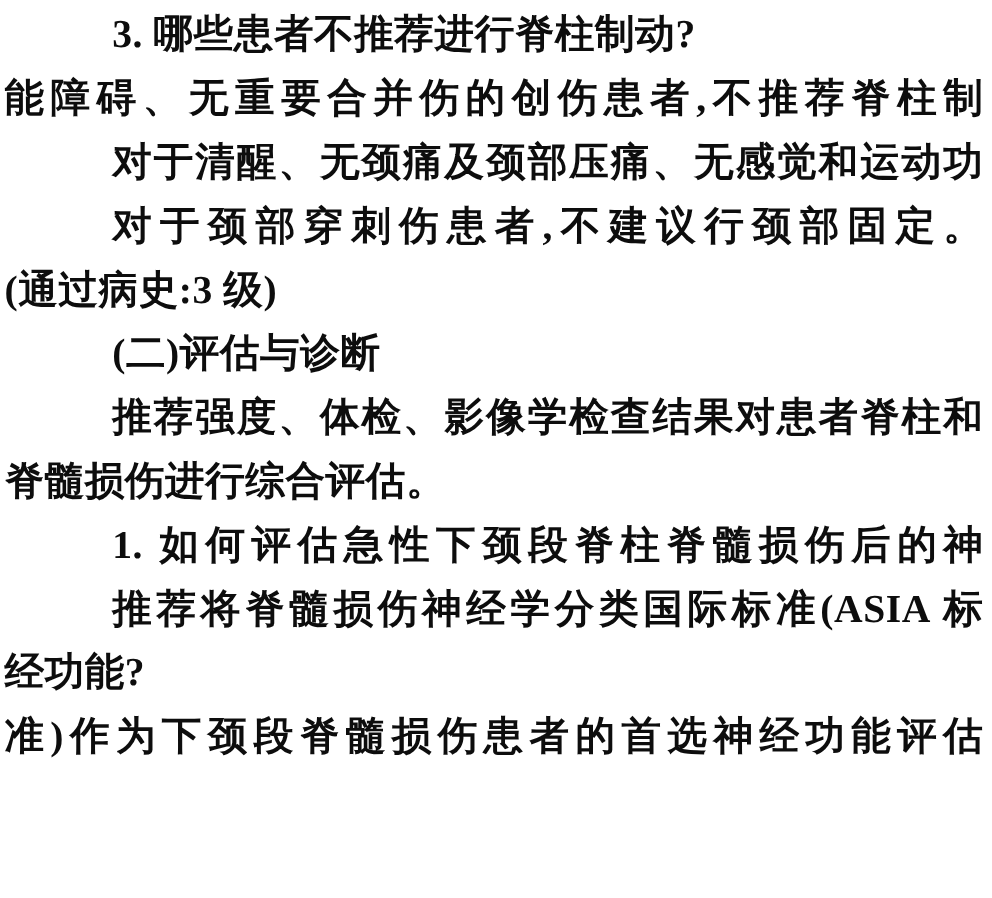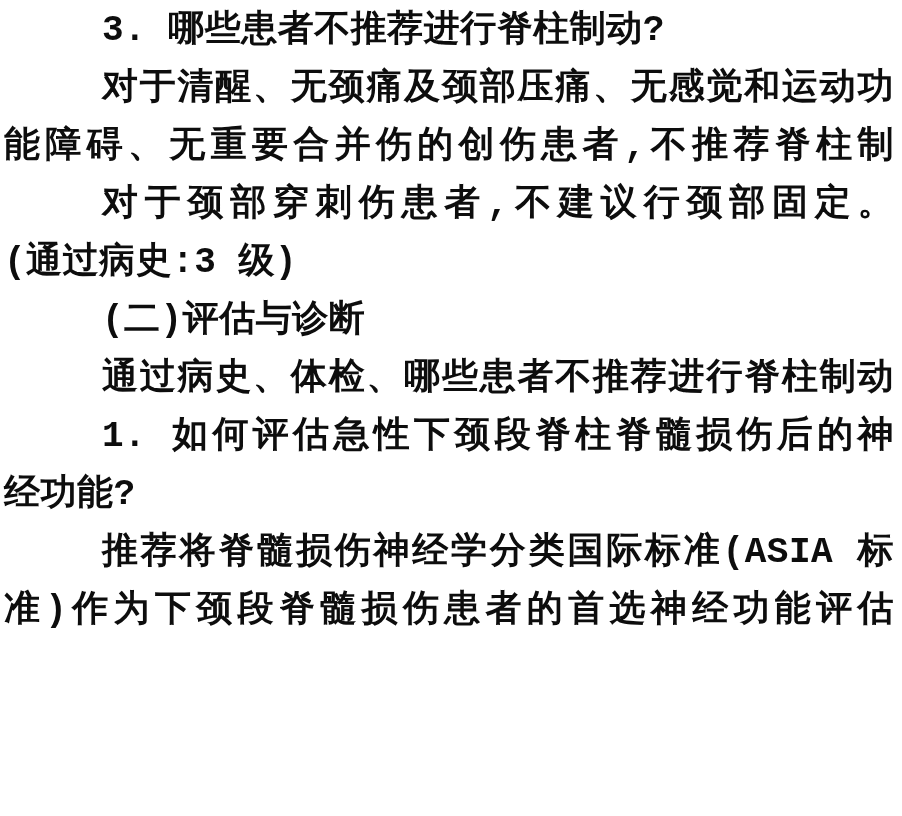--- a/index.html
+++ b/index.html
@@ -12,21 +12,20 @@
     height: 816px;
     overflow: hidden;
     font-family: "Liberation Serif", "DejaVu Serif", serif;
   }
   .page {
     box-sizing: border-box;
     width: 902px;
     height: 816px;
     padding: 2px 8px 0 4px;
     color: #0d0d0d;
-    font-family: Liberation Mono, monospace;
   }
   .line {
     font-size: 36px;
     font-weight: 600;
     line-height: 58px;
     height: 58px;
     color: #0d0d0d;
     text-align: left;
     letter-spacing: 0.5px;
   }
@@ -36,23 +35,24 @@
   .line.justify {
     text-align: justify;
     text-align-last: justify;
   }
 </style>
 </head>
 <body>
 
 <div class="page">
   <div class="line indent">3. 哪些患者不推荐进行脊柱制动?</div>
+  <div class="line justify">能障碍、无重要合并伤的创伤患者,不推荐脊柱制</div>
   <div class="line indent justify">对于清醒、无颈痛及颈部压痛、无感觉和运动功</div>
-  <div class="line justify">能障碍、无重要合并伤的创伤患者,不推荐脊柱制</div>
   <div class="line indent justify">对于颈部穿刺伤患者,不建议行颈部固定。</div>
   <div class="line">(通过病史:3 级)</div>
   <div class="line indent">(二)评估与诊断</div>
-  <div class="line indent justify">通过病史、体检、哪些患者不推荐进行脊柱制动</div>
+  <div class="line indent justify">推荐强度、体检、影像学检查结果对患者脊柱和</div>
+  <div class="line">脊髓损伤进行综合评估。</div>
   <div class="line indent justify">1. 如何评估急性下颈段脊柱脊髓损伤后的神</div>
+  <div class="line indent justify">推荐将脊髓损伤神经学分类国际标准(ASIA 标</div>
   <div class="line">经功能?</div>
-  <div class="line indent justify">推荐将脊髓损伤神经学分类国际标准(ASIA 标</div>
   <div class="line justify">准)作为下颈段脊髓损伤患者的首选神经功能评估</div>
 </div>
 
 </body></html>

